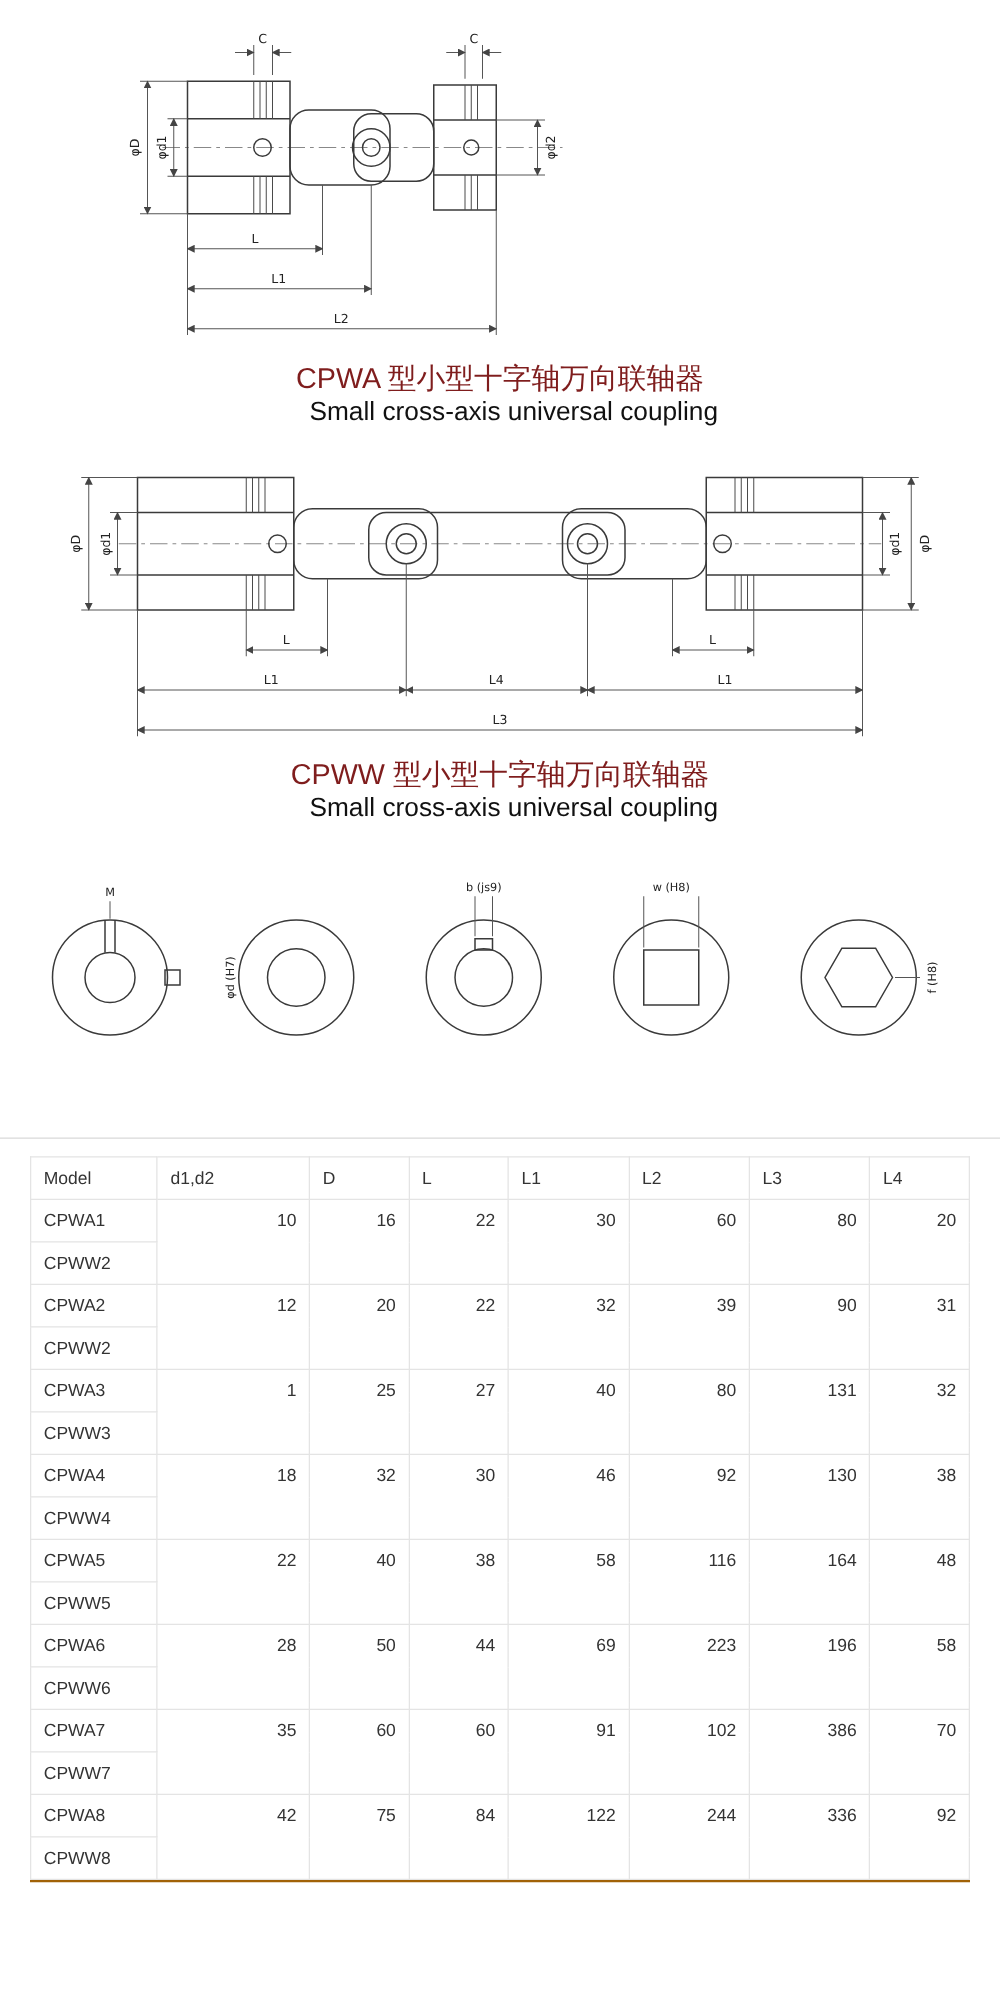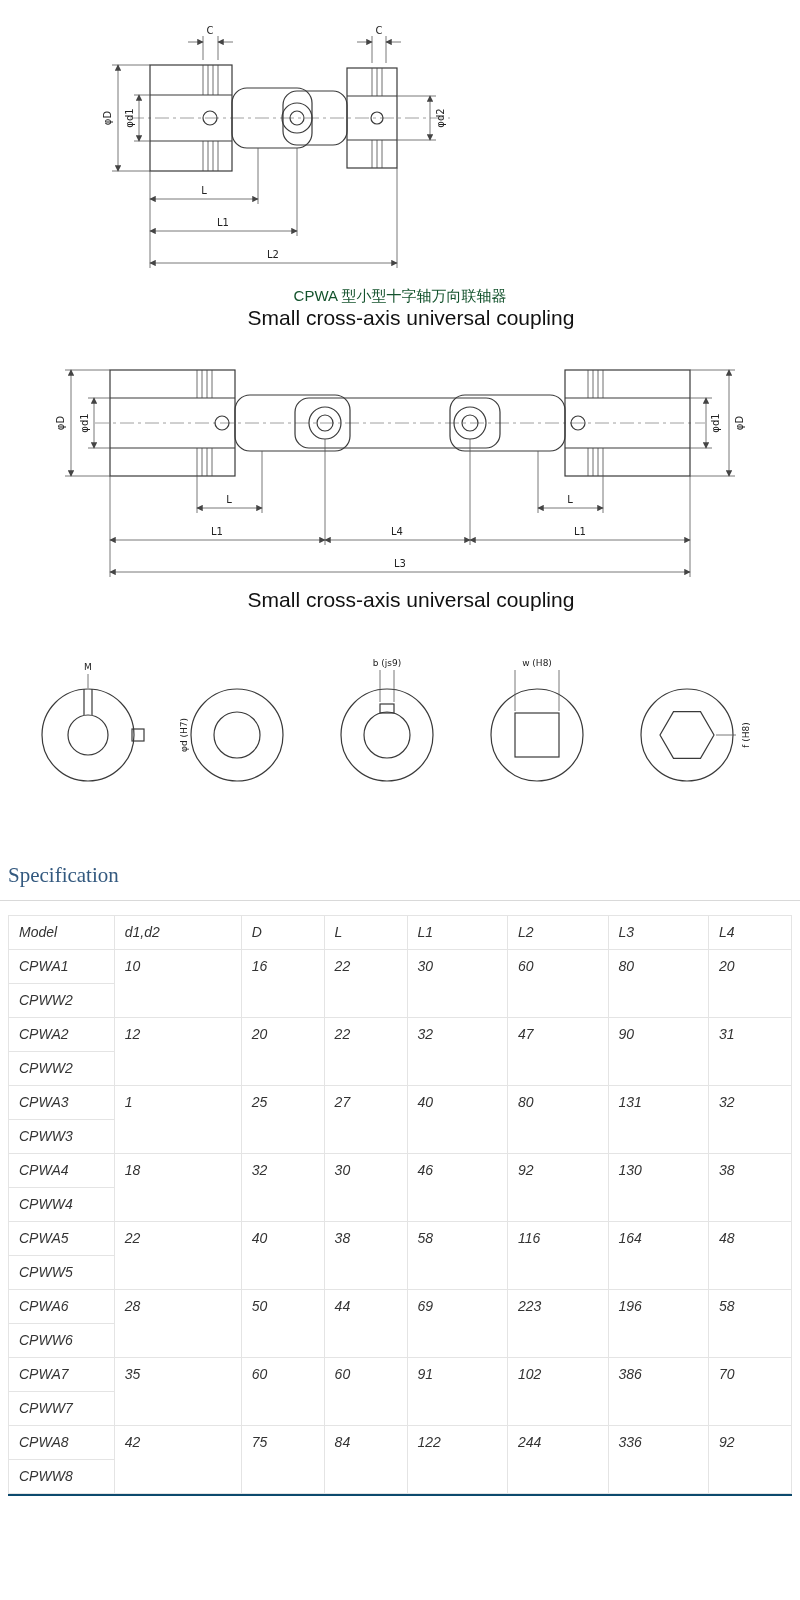--- a/index.html
+++ b/index.html
@@ -5,32 +5,32 @@
   html,body{margin:0;padding:0;background:#ffffff;}
   body{width:800px;font-family:"Liberation Sans","DejaVu Sans",sans-serif;color:#222;}
   .drawing-block{width:800px;}
   svg{display:block;}
   .dwg{stroke:#3a3a3a;stroke-width:1.2;fill:none;}
   .thin{stroke:#4a4a4a;stroke-width:0.8;}
   .dim{stroke:#555;stroke-width:0.8;fill:none;}
   .cl{stroke:#888;stroke-width:0.8;stroke-dasharray:14 4 3 4;}
   .dim-text{font-family:"DejaVu Sans",sans-serif;font-size:10px;fill:#222;stroke:none;}
   .sec-text{font-family:"DejaVu Sans",sans-serif;font-size:9px;fill:#222;stroke:none;}
-  .drawing-title-cn{text-align:center;font-size:15px;font-weight:500;color:#14532d;margin:4px 0 0 0;}
+  .drawing-title-cn{text-align:center;font-size:23px;font-weight:500;color:#7f1d1d;margin:4px 0 0 0;}
   .drawing-title-en{text-align:center;font-size:21px;font-weight:400;color:#111;margin:0;padding-left:22px;}
   .gap-md{height:18px;}
   .gap-lg{height:28px;}
   .spec-section{margin-top:58px;}
   .spec-heading{font-family:"Liberation Serif","DejaVu Serif",serif;font-size:21px;font-weight:500;color:#33597f;margin:0 0 12px 8px;}
   .spec-rule{border:none;border-top:1px solid #d9d9d9;margin:0 0 14px 0;}
-  .table-wrap{margin:0 8px;border-bottom:2px solid #0c4a6e;font-style:italic;}
+  .table-wrap{margin:0 24px;border-bottom:2px solid #a16207;}
   table.spec-table{width:100%;border-collapse:collapse;font-size:14px;color:#333;}
   table.spec-table th,table.spec-table td{border:1px solid #e4e4e4;padding:8px 10px;text-align:left;font-weight:400;line-height:17px;}
   table.spec-table th:first-child{width:13.5%;}
-  table.spec-table td.value-cell{vertical-align:top;}
+  table.spec-table td.value-cell{vertical-align:top;text-align:right;}
 </style>
 </head>
 <body>
 
 <div class="drawing-block" style="padding-top:8px;">
   <svg width="800" height="275" viewBox="0 0 800 275">
     <defs>
       <marker id="arr" viewBox="0 0 10 10" refX="9" refY="5" markerWidth="8" markerHeight="8" orient="auto-start-reverse">
         <path d="M0,0 L10,5 L0,10 z" fill="#444"></path>
       </marker>
@@ -205,20 +205,21 @@
       <text class="dim-text" x="217" y="187" text-anchor="middle">L1</text>
       <line x1="325" y1="192" x2="470" y2="192" marker-start="url(#arr)" marker-end="url(#arr)"></line>
       <text class="dim-text" x="397" y="187" text-anchor="middle">L4</text>
       <line x1="470" y1="192" x2="690" y2="192" marker-start="url(#arr)" marker-end="url(#arr)"></line>
       <text class="dim-text" x="580" y="187" text-anchor="middle">L1</text>
 
       <line x1="110" y1="224" x2="690" y2="224" marker-start="url(#arr)" marker-end="url(#arr)"></line>
       <text class="dim-text" x="400" y="219" text-anchor="middle">L3</text>
     </g>
   </svg>
+  <div class="drawing-title-cn">CPWW 型小型十字轴万向联轴器</div>
   <div class="drawing-title-en">Small cross-axis universal coupling</div>
 </div>
 
 <div class="gap-lg"></div>
 
 <div class="drawing-block">
   <svg width="800" height="165" viewBox="0 0 800 165">
 
     <g class="dwg">
       <circle cx="88" cy="95" r="46"></circle>
@@ -256,21 +257,20 @@
     <g class="dwg">
       <circle cx="687" cy="95" r="46"></circle>
       <polygon points="714,95 700.5,118.4 673.5,118.4 660,95 673.5,71.6 700.5,71.6"></polygon>
       <line class="dim" x1="716" y1="95" x2="736" y2="95"></line>
       <text class="sec-text" transform="rotate(-90 746 95)" x="746" y="95" dy="3" text-anchor="middle">f (H8)</text>
     </g>
   </svg>
 </div>
 
 <div class="spec-section">
-  <h2 class="spec-heading">Specification</h2>
   <hr class="spec-rule">
   <div class="table-wrap">
     <table class="spec-table">
       <thead>
         <tr>
             <th>Model</th>
             <th>d1,d2</th>
             <th>D</th>
             <th>L</th>
             <th>L1</th>
@@ -292,21 +292,21 @@
           </tr>
           <tr>
             <td class="model-cell">CPWW2</td>
           </tr>
           <tr>
             <td class="model-cell">CPWA2</td>
             <td rowspan="2" class="value-cell">12</td>
             <td rowspan="2" class="value-cell">20</td>
             <td rowspan="2" class="value-cell">22</td>
             <td rowspan="2" class="value-cell">32</td>
-            <td rowspan="2" class="value-cell">47</td>
+            <td rowspan="2" class="value-cell">39</td>
             <td rowspan="2" class="value-cell">90</td>
             <td rowspan="2" class="value-cell">31</td>
           </tr>
           <tr>
             <td class="model-cell">CPWW2</td>
           </tr>
           <tr>
             <td class="model-cell">CPWA3</td>
             <td rowspan="2" class="value-cell">1</td>
             <td rowspan="2" class="value-cell">25</td>

